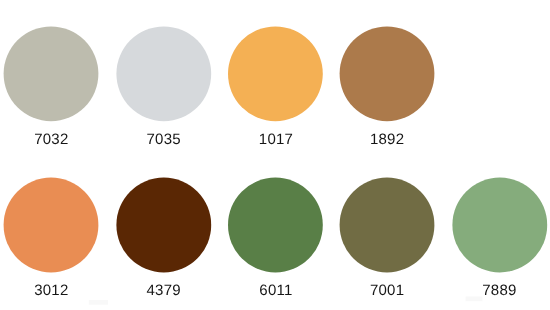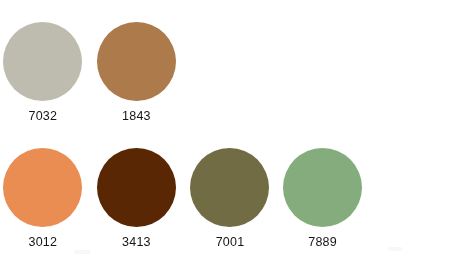--- a/index.html
+++ b/index.html
@@ -84,33 +84,45 @@
 <body>
 
 <div id="swatch-chart">
 
   <div class="swatch-row row-0">
     <div class="swatch-cell">
       <span class="swatch-circle" style="background-color: rgb(189, 188, 174);"></span>
       <span class="swatch-label">7032</span>
     </div>
     <div class="swatch-cell">
+      <span class="swatch-circle" style="background-color: rgb(214, 217, 220);"></span>
+      <span class="swatch-label">7035</span>
+    </div>
+    <div class="swatch-cell">
+      <span class="swatch-circle" style="background-color: rgb(244, 176, 84);"></span>
+      <span class="swatch-label">1017</span>
+    </div>
+    <div class="swatch-cell">
       <span class="swatch-circle" style="background-color: rgb(172, 122, 75);"></span>
-      <span class="swatch-label">1843</span>
+      <span class="swatch-label">1892</span>
     </div>
   </div>
 
   <div class="swatch-row row-1">
     <div class="swatch-cell">
       <span class="swatch-circle" style="background-color: rgb(233, 141, 83);"></span>
       <span class="swatch-label">3012</span>
     </div>
     <div class="swatch-cell">
       <span class="swatch-circle" style="background-color: rgb(90, 39, 4);"></span>
-      <span class="swatch-label">3413</span>
+      <span class="swatch-label">4379</span>
+    </div>
+    <div class="swatch-cell">
+      <span class="swatch-circle" style="background-color: rgb(89, 127, 71);"></span>
+      <span class="swatch-label">6011</span>
     </div>
     <div class="swatch-cell">
       <span class="swatch-circle" style="background-color: rgb(113, 108, 68);"></span>
       <span class="swatch-label">7001</span>
     </div>
     <div class="swatch-cell">
       <span class="swatch-circle" style="background-color: rgb(133, 172, 124);"></span>
       <span class="swatch-label">7889</span>
     </div>
   </div>

